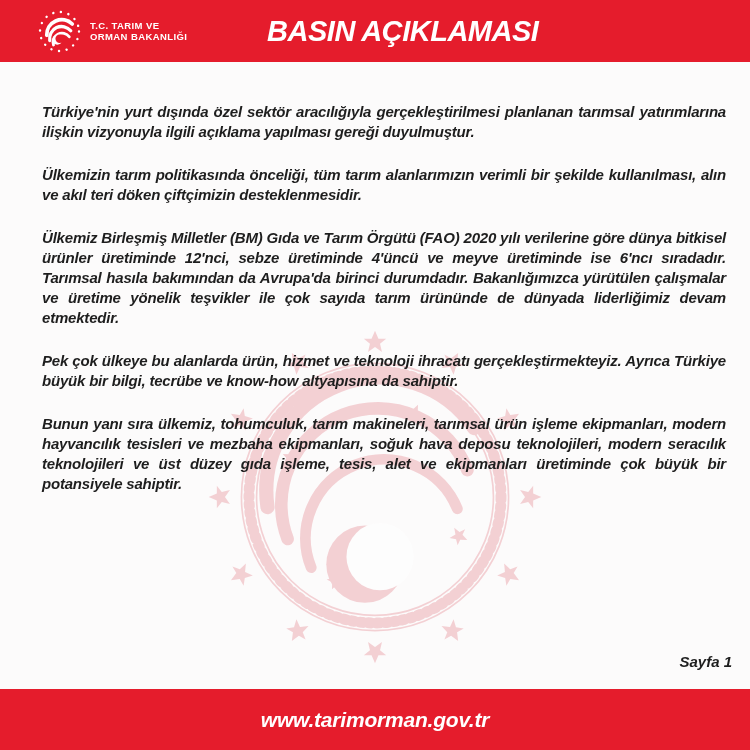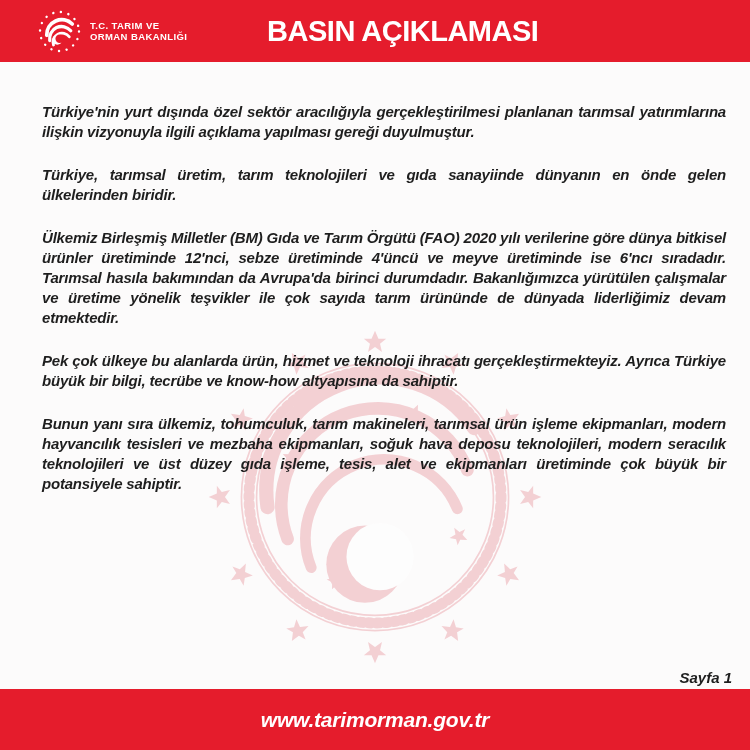--- a/index.html
+++ b/index.html
@@ -37,20 +37,21 @@
     letter-spacing:.4px;
     text-transform:uppercase;
   }
   .main-title{
     position:absolute;
     left:53.7%;top:50%;
     transform:translate(-50%,-50%);
     color:#fff;
     font-size:29px;
     font-weight:700;
+    font-style:italic;
     letter-spacing:-.5px;
     white-space:nowrap;
   }
 
   
   .content{
     flex:1 1 auto;
     position:relative;
     overflow:hidden;
     padding:40px 24px 0 42px;
@@ -72,21 +73,21 @@
     font-style:italic;
     font-size:15px;
     line-height:20px;
     letter-spacing:-.2px;
     text-align:justify;
   }
   .para + .para{margin-top:23px;}
   .para.tight{margin-top:0;}
   .page-number{
     position:absolute;
-    right:18px;bottom:3px;
+    right:18px;bottom:19px;
     z-index:1;
     color:var(--text);
     font-weight:700;
     font-style:italic;
     font-size:15px;
   }
 
   
   .bottombar{
     height:61px;flex:0 0 61px;
@@ -160,21 +161,21 @@
       <path d="M122,262 A135,135 0 0 1 368,168" fill="none" stroke="var(--wm)" stroke-width="17" stroke-linecap="round"></path>
       <path d="M146,300 A110,110 0 0 1 360,218" fill="none" stroke="var(--wm)" stroke-width="15" stroke-linecap="round"></path>
       <path d="M174,334 A90,90 0 0 1 348,264" fill="none" stroke="var(--wm)" stroke-width="13" stroke-linecap="round"></path>
 
       <circle cx="238" cy="330" r="46" fill="var(--wm)"></circle>
       <circle cx="256" cy="321" r="40" fill="#fff"></circle>
     </svg>
 
     <div class="paragraph-list">
         <p class="para">Türkiye'nin yurt dışında özel sektör aracılığıyla gerçekleştirilmesi planlanan tarımsal yatırımlarına ilişkin vizyonuyla ilgili açıklama yapılması gereği duyulmuştur.</p>
-        <p class="para">Türkiye, tarımsal üretim, tarım teknolojileri ve gıda sanayiinde dünyanın en önde gelen ülkelerinden biridir.</p>
+        <p class="para">Ülkemizin tarım politikasında önceliği, tüm tarım alanlarımızın verimli bir şekilde kullanılması, alın ve akıl teri döken çiftçimizin desteklenmesidir.</p>
         <p class="para">Ülkemiz Birleşmiş Milletler (BM) Gıda ve Tarım Örgütü (FAO) 2020 yılı verilerine göre dünya bitkisel ürünler üretiminde 12'nci, sebze üretiminde 4'üncü ve meyve üretiminde ise 6'ncı sıradadır. Tarımsal hasıla bakımından da Avrupa'da birinci durumdadır. Bakanlığımızca yürütülen çalışmalar ve üretime yönelik teşvikler ile çok sayıda tarım ürününde de dünyada liderliğimiz devam etmektedir.</p>
         <p class="para">Pek çok ülkeye bu alanlarda ürün, hizmet ve teknoloji ihracatı gerçekleştirmekteyiz. Ayrıca Türkiye büyük bir bilgi, tecrübe ve know-how altyapısına da sahiptir.</p>
         <p class="para">Bunun yanı sıra ülkemiz, tohumculuk, tarım makineleri, tarımsal ürün işleme ekipmanları, modern hayvancılık tesisleri ve mezbaha ekipmanları, soğuk hava deposu teknolojileri, modern seracılık teknolojileri ve üst düzey gıda işleme, tesis, alet ve ekipmanları üretiminde çok büyük bir potansiyele sahiptir.</p>
       </div>
 
     <div class="page-number">Sayfa 1</div>
   </main>
 
   <footer class="bottombar">
     <a class="website" href="#">www.tarimorman.gov.tr</a>

